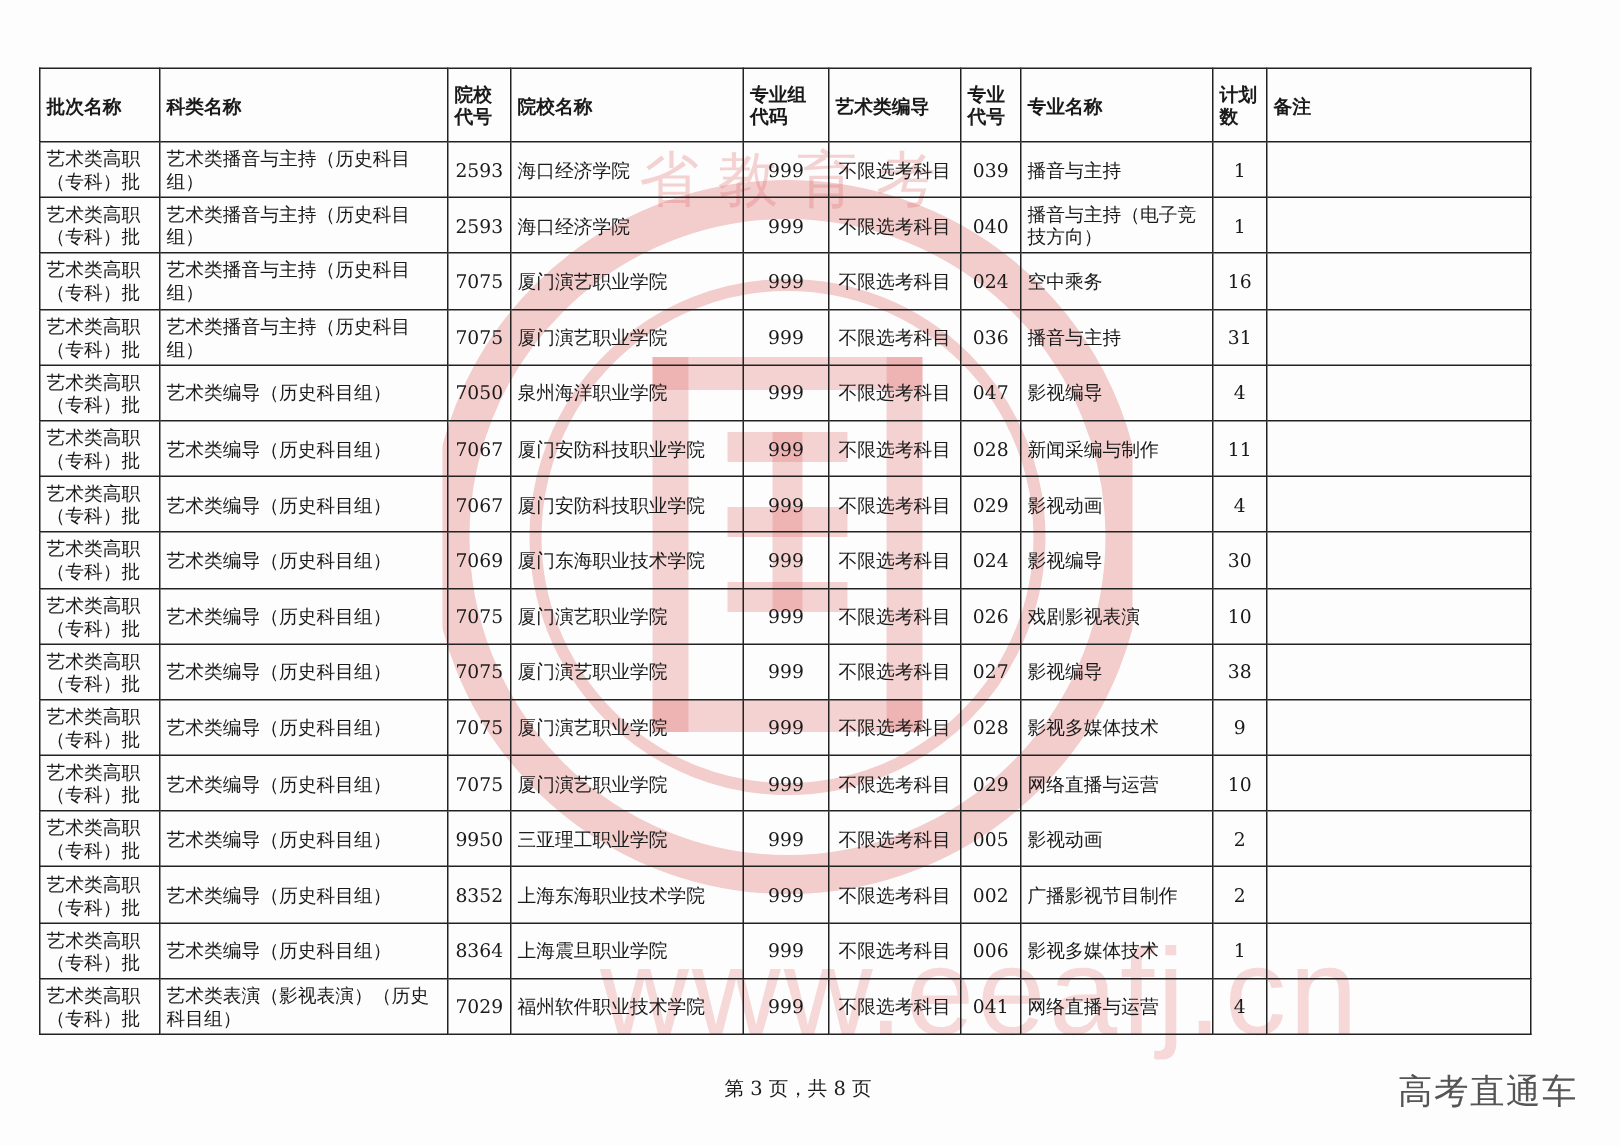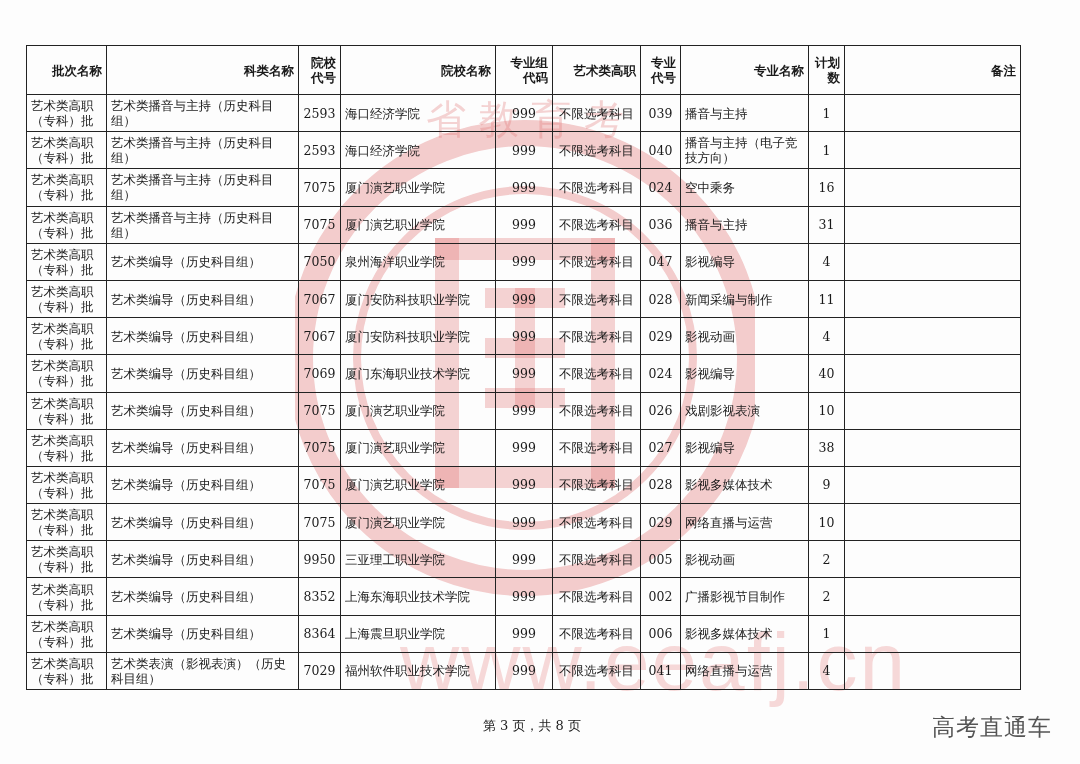--- a/index.html
+++ b/index.html
@@ -14,21 +14,21 @@
     position: absolute; left: 400px; top: 615px; font-family: "Liberation Sans", sans-serif;
     font-size: 82px; color: rgba(232,140,140,0.32); letter-spacing: 2px; z-index: 0; pointer-events: none;
   }
   table.plan {
     position: absolute; left: 26px; top: 45px; border-collapse: collapse; z-index: 1; table-layout: fixed;
     background: transparent;
   }
   table.plan th, table.plan td {
     border: 1.5px solid #222; padding: 0 4px; font-size: 12.5px; line-height: 15px; vertical-align: middle;
   }
-  table.plan th { height: 48px; font-weight: bold; text-align: right; font-size: 12.5px; }
+  table.plan th { height: 48px; font-weight: bold; text-align: left; font-size: 12.5px; }
   table.plan td { height: 36.2px; }
   td.c { text-align: center; }
   td.l { text-align: left; }
   td.batch { text-align: left; font-size: 12px; line-height: 15px; }
   .footer {
     position: absolute; top: 717px; left: 0; width: 1064px; text-align: center; font-size: 13px; z-index: 1;
   }
   .brand {
     position: absolute; right: 28px; top: 712px; font-family: "DejaVu Sans", sans-serif;
     font-size: 23px; color: #555; letter-spacing: 1px; z-index: 1;
@@ -69,21 +69,21 @@
     <col style="width:36px">
       <col style="width:176px">
   </colgroup>
   <thead>
     <tr>
       <th>批次名称</th>
       <th>科类名称</th>
       <th><span>院校</span><br><span>代号</span></th>
       <th>院校名称</th>
       <th><span>专业组</span><br><span>代码</span></th>
-      <th>艺术类高职</th>
+      <th>艺术类编导</th>
       <th><span>专业</span><br><span>代号</span></th>
       <th>专业名称</th>
       <th><span>计划</span><br><span>数</span></th>
       <th>备注</th>
     </tr>
   </thead>
   <tbody id="tbody">
       <tr>
         <td class="batch">艺术类高职（专科）批</td>
         <td class="l">艺术类播音与主持（历史科目组）</td>
@@ -170,21 +170,21 @@
       </tr>
       <tr>
         <td class="batch">艺术类高职（专科）批</td>
         <td class="l">艺术类编导（历史科目组）</td>
         <td class="c">7069</td>
         <td class="l">厦门东海职业技术学院</td>
         <td class="c">999</td>
         <td class="c">不限选考科目</td>
         <td class="c">024</td>
         <td class="l">影视编导</td>
-        <td class="c">40</td>
+        <td class="c">30</td>
         <td class="l"></td>
       </tr>
       <tr>
         <td class="batch">艺术类高职（专科）批</td>
         <td class="l">艺术类编导（历史科目组）</td>
         <td class="c">7075</td>
         <td class="l">厦门演艺职业学院</td>
         <td class="c">999</td>
         <td class="c">不限选考科目</td>
         <td class="c">026</td>

